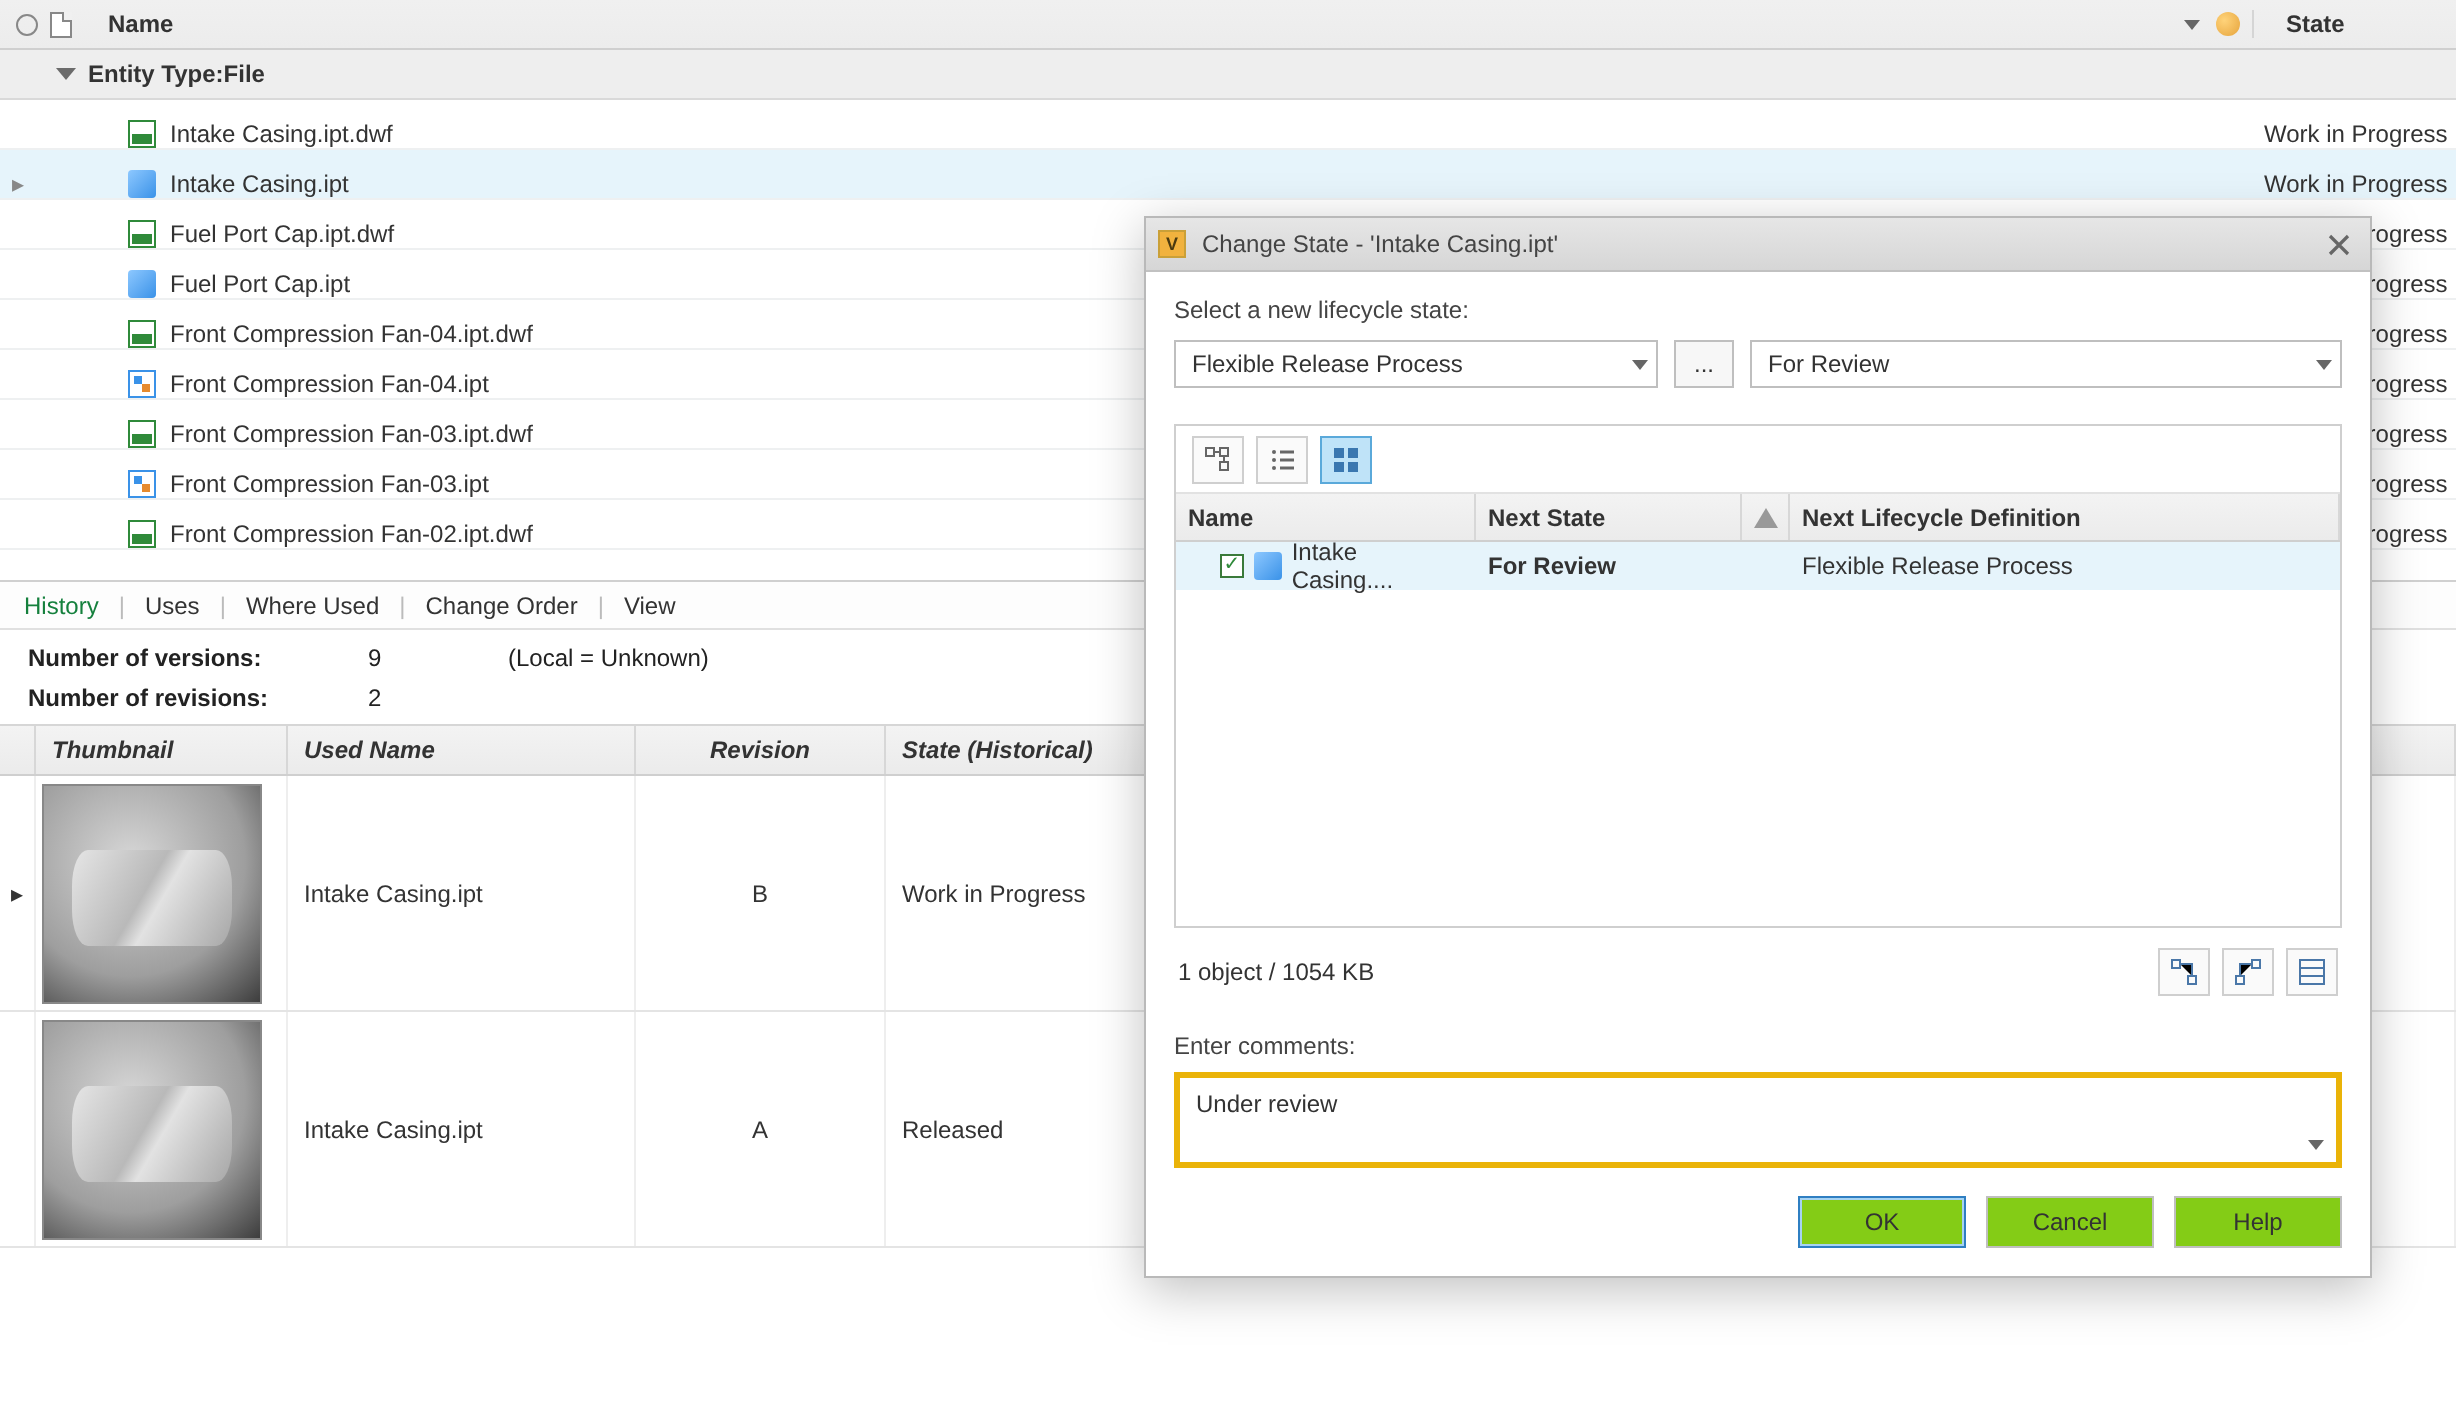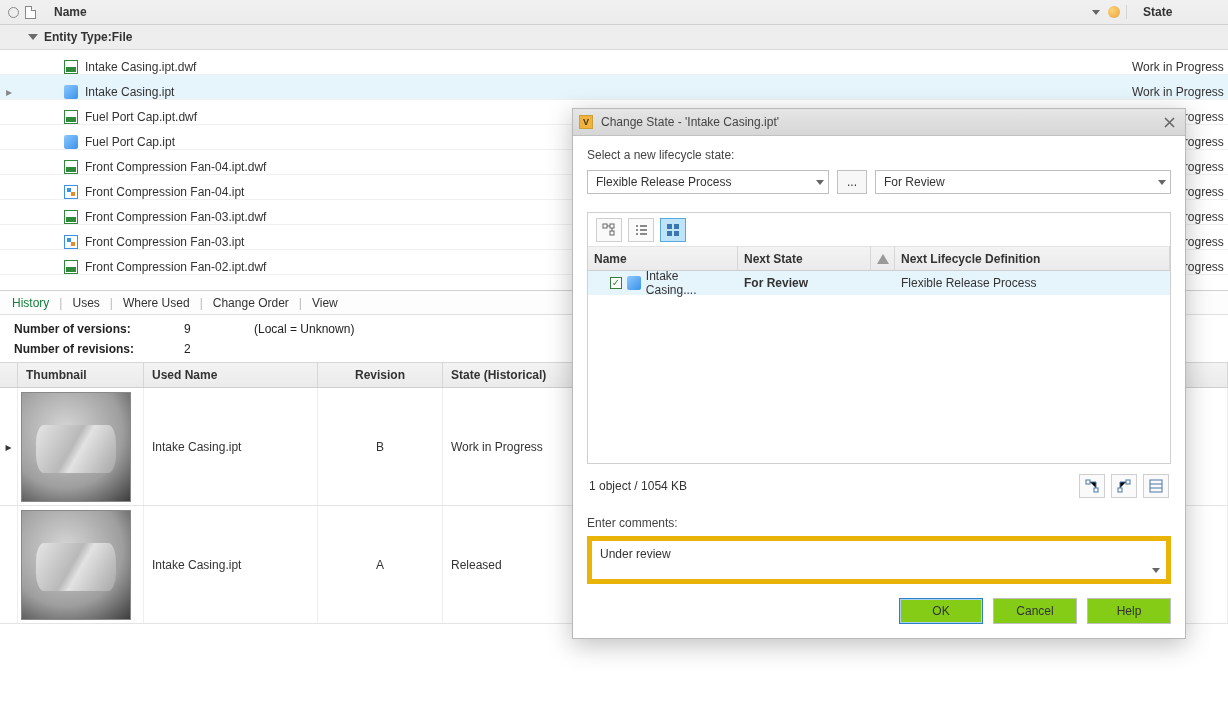--- a/index.html
+++ b/index.html
@@ -38,21 +38,21 @@
 
 .bottom{position:absolute;left:0;right:0;top:290px;bottom:0;border-top:1px solid #d0d0d0;background:#fff;}
 .tabstrip{height:24px;display:flex;align-items:center;padding-left:8px;gap:4px;border-bottom:1px solid #e0e0e0;background:#fdfdfd;}
 .tab{padding:0 4px;color:#333;}
 .tab.active{color:#15803d;}
 .tabbar-sep{color:#bbb;padding:0 2px;}
 .meta{padding:7px 12px 6px 14px;display:grid;grid-template-columns:170px 70px 1fr;row-gap:6px;color:#222;}
 
 .hgrid{border-top:1px solid #d6d6d6;}
 .hhead{height:25px;background:linear-gradient(#f3f3f3,#ebebeb);display:flex;border-bottom:1px solid #cfcfcf;}
-.hhead>div{border-right:1px solid #d7d7d7;display:flex;align-items:center;padding:0 8px;font-weight:600;color:#333;}
+.hhead>div{border-right:1px solid #d7d7d7;display:flex;align-items:center;padding:0 8px;font-weight:600;color:#333;font-style:italic;}
 .hc-exp{width:18px;justify-content:center;padding:0;}
 .hc-thumb{width:126px;}
 .hc-file{width:174px;}
 .hc-rev{width:125px;justify-content:center;}
 .hc-state{flex:1;}
 .hrow{display:flex;height:118px;border-bottom:1px solid #e4e4e4;}
 .hrow>div{border-right:1px solid #eee;display:flex;align-items:center;padding:0 8px;}
 .thumb{width:110px;height:110px;background:radial-gradient(circle at 40% 35%,#d7d7d7,#9e9e9e 60%,#3d3d3d);border:1px solid #888;margin:3px;position:relative;}
 .thumb:after{content:"";position:absolute;left:14px;top:32px;right:14px;bottom:28px;background:linear-gradient(120deg,#e6e6e6,#b9b9b9 45%,#e2e2e2 55%,#a6a6a6);border-radius:8px/18px;}
 
@@ -87,21 +87,21 @@
 .igr .ig-name{width:150px;padding-left:22px;}
 .igr .ig-next{width:133px;font-weight:600;}
 .igr .ig-warn{width:24px;}
 .igr .ig-life{flex:1;}
 .chk{width:12px;height:12px;border:1px solid #3a7a3a;background:#fff;display:flex;align-items:center;justify-content:center;color:#2f8a3a;font-size:10px;line-height:1;}
 .ig-blank{height:168px;}
 .status-row{display:flex;align-items:center;justify-content:space-between;padding:10px 2px 0;}
 .rt-btns{display:flex;gap:6px;}
 .sm-btn{width:26px;height:24px;border:1px solid #cfcfcf;background:#fafafa;display:flex;align-items:center;justify-content:center;color:#4a77a8;}
 .comments-lbl{margin:18px 0 6px;color:#444;}
-.comments-box{border:5px solid #eab308;height:48px;padding:6px 8px;position:relative;}
+.comments-box{border:3px solid #eab308;height:48px;padding:6px 8px;position:relative;}
 .comments-box .cd{position:absolute;right:6px;bottom:6px;}
 .dlg-btns{display:flex;justify-content:flex-end;gap:10px;margin-top:14px;}
 .btn{width:84px;height:26px;border:1px solid #bfbfbf;background:#84cc16;display:flex;align-items:center;justify-content:center;}
 .btn.primary{border:1px solid #2f7fc2;box-shadow:inset 0 0 0 1px #a7d3f2;}
 .warn-tri{width:0;height:0;border-left:6px solid transparent;border-right:6px solid transparent;border-bottom:10px solid #999;}
 svg{display:block;}
 </style>
 </head>
 <body>
 

